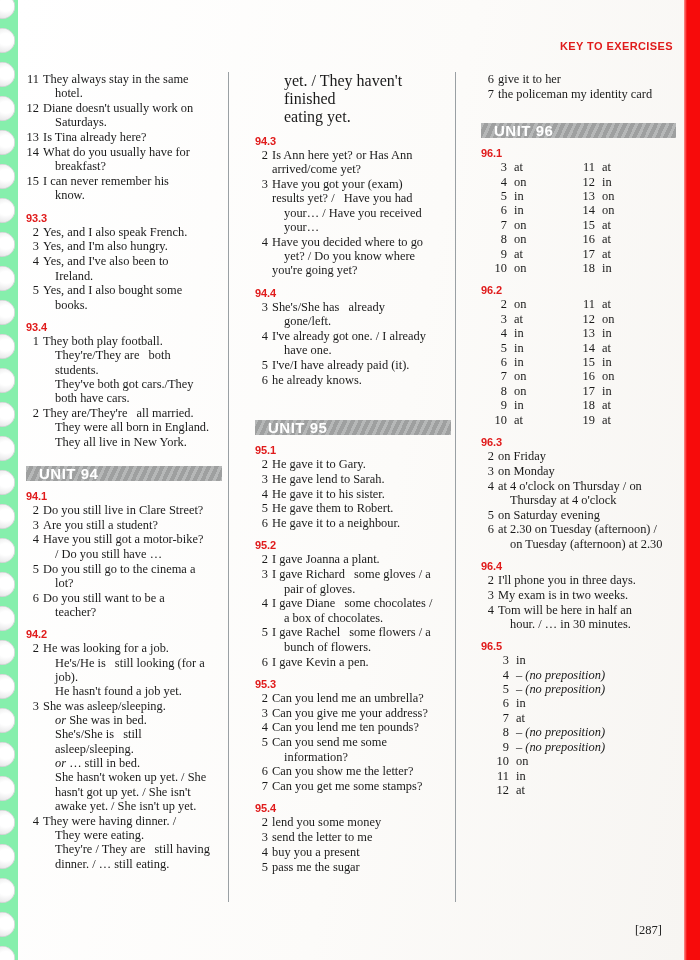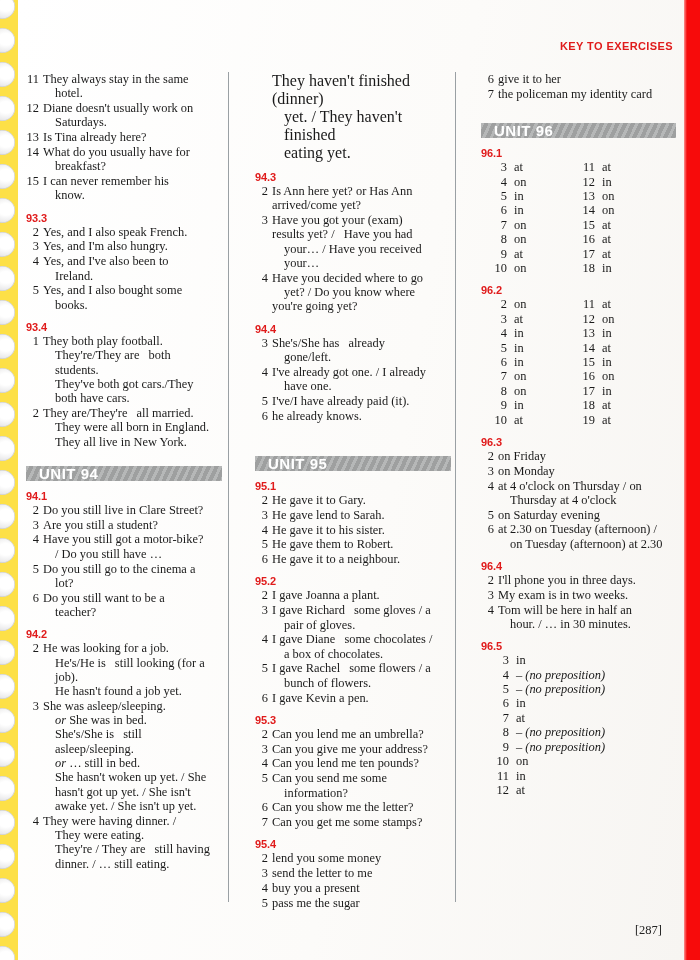--- a/index.html
+++ b/index.html
@@ -13,21 +13,21 @@
     position: relative;
     overflow: hidden;
     font-family: "Liberation Serif", "DejaVu Serif", serif;
     color: #1a1a1a;
   }
 
   
   .page {
     position: absolute;
     inset: 0;
-    background: #fde047;
+    background: #86efac;
   }
   .paper-tint {
     position: absolute;
     left: 18px; top: 0; right: 16px; bottom: 0;
     background: linear-gradient(100deg,#ffffff 0%, #fcfbf9 55%, #f7f5f2 100%);
   }
 
   
   .binding {
     position: absolute;
@@ -372,21 +372,20 @@
               <span class="line ind">They're / They are<span class="gap"></span> still having</span>
               <span class="line ind">dinner. / … still eating.</span>
             </li>
           </ol>
         </div>
     </div>
 
     <div class="col col-2">
       <div>
           <div class="items">
-            <div class="item" style="padding-left: 17px;">They haven't finished (dinner)</div>
             <div class="item" style="padding-left: 29px;">yet. / They haven't finished</div>
             <div class="item" style="padding-left: 29px;">eating yet.</div>
           </div>
         </div>
 
       <div class="ex-head">94.3</div>
       <div>
           <ol class="items">
             <li class="item">
               <span class="num">2</span>

